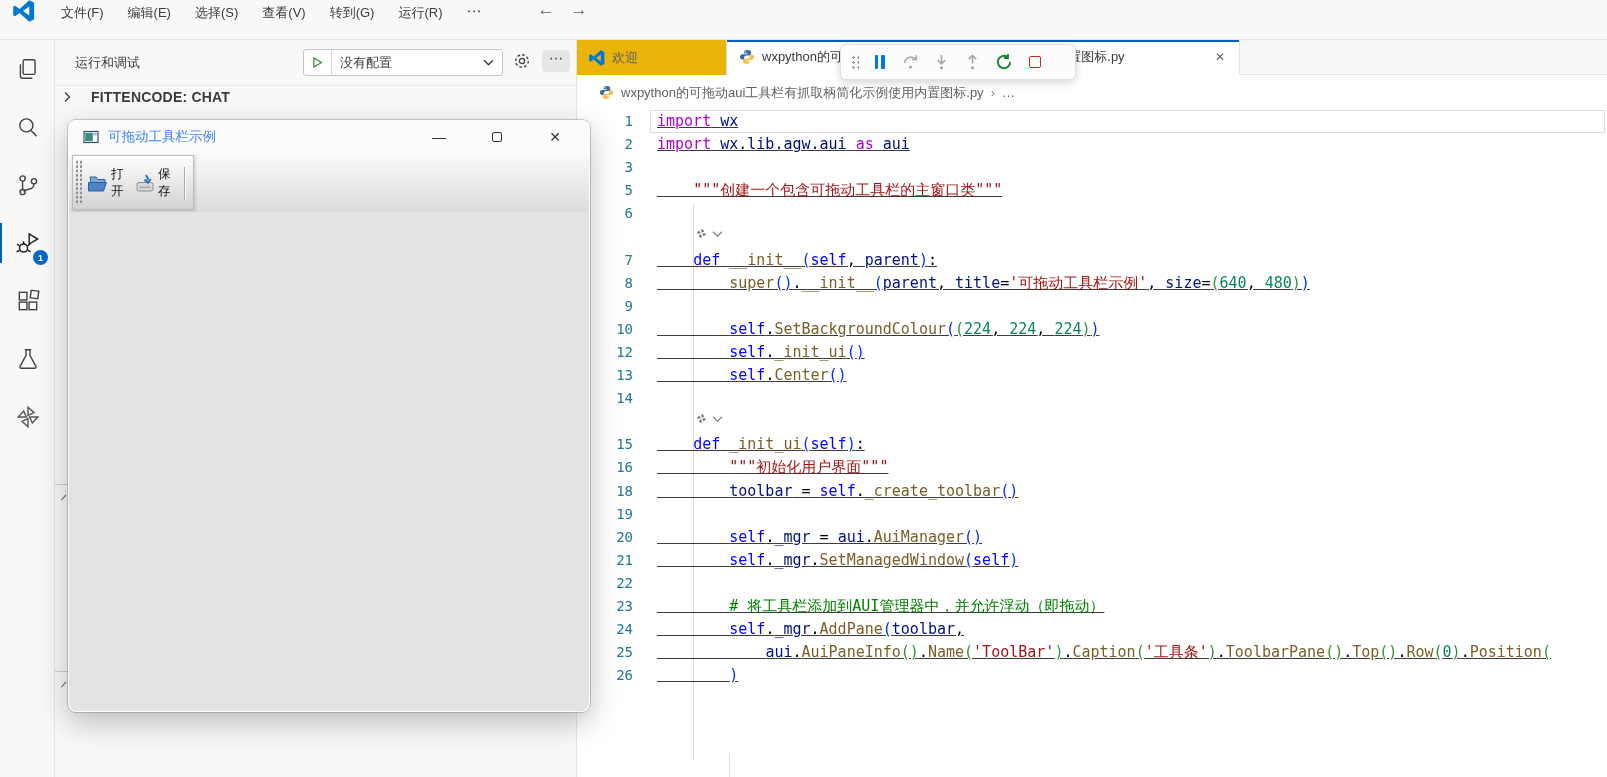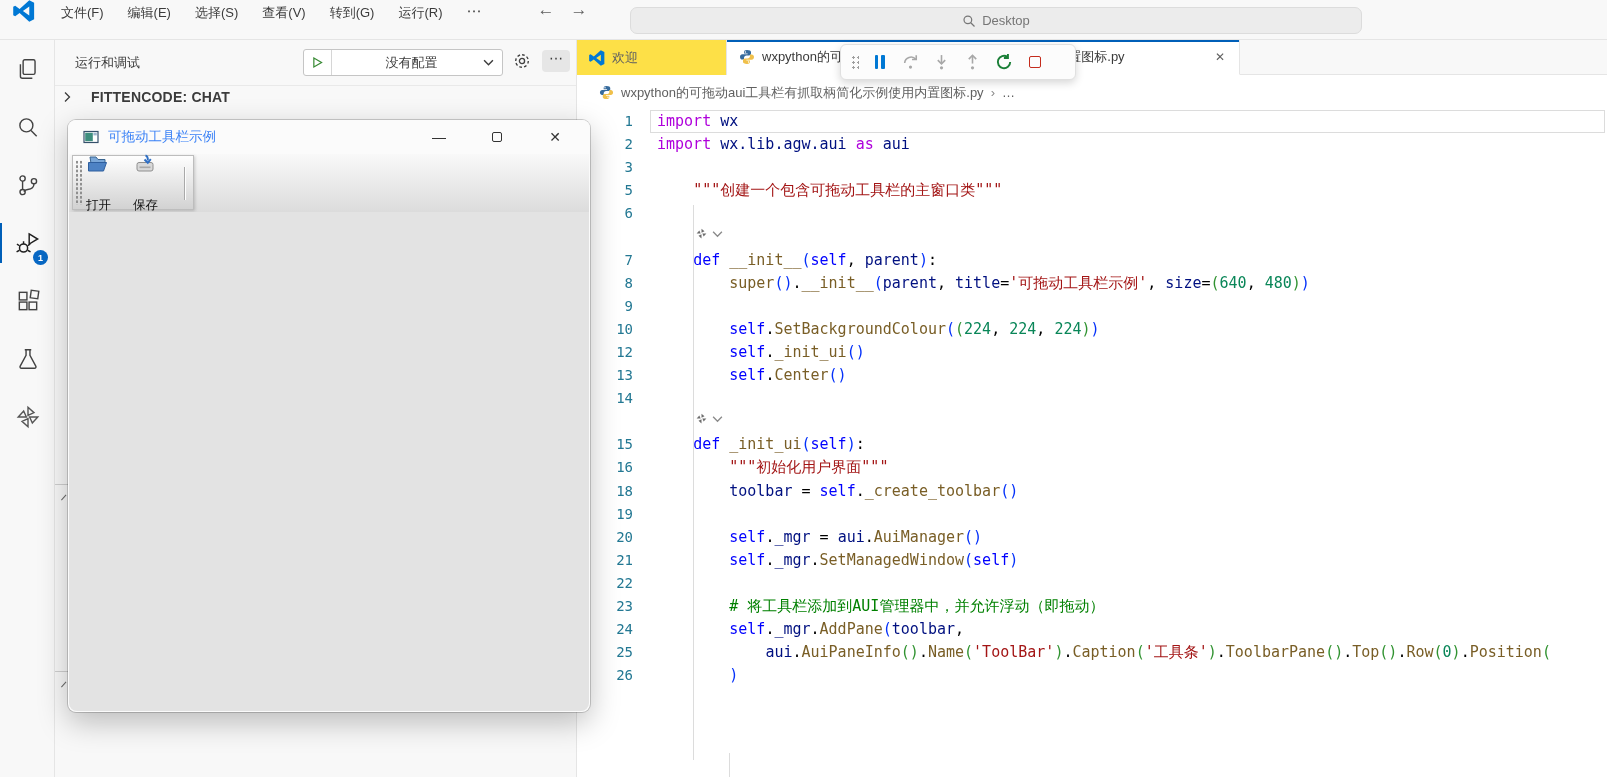--- a/index.html
+++ b/index.html
@@ -20,44 +20,44 @@
   .ab-item { position:relative; width:55px; height:58px; display:flex; align-items:center; justify-content:center; }
   .ab-item svg { stroke:#424242; fill:none; stroke-width:1.3; }
   .ab-item.active svg { stroke:#1f1f1f; }
   .ab-active-bar { position:absolute; left:0; top:9px; bottom:9px; width:2px; background:#005fb8; }
   .ab-badge { position:absolute; right:7px; bottom:7px; width:15px; height:15px; border-radius:50%; background:#0868c4; color:#fff; font-size:9px; display:flex; align-items:center; justify-content:center; font-weight:bold; }
 
   
   .sidebar { position:absolute; left:55px; top:40px; width:522px; bottom:0; background:#f8f8f8; border-right:1px solid #e5e5e5; }
   .sb-header { height:45px; display:flex; align-items:center; padding-left:20px; position:relative;font-family:Liberation Serif, serif; }
   .sb-title { font-size:13px; color:#3b3b3b; }
-  .run-config { position:absolute; left:248px; top:9px; width:200px; height:27px; background:#fff; border:1px solid #c5c5c5; border-radius:3px; display:flex; align-items:center;text-align:center; }
+  .run-config { position:absolute; left:248px; top:9px; width:200px; height:27px; background:#fff; border:1px solid #c5c5c5; border-radius:3px; display:flex; align-items:center; }
   .rc-play { width:28px; height:100%; display:flex; align-items:center; justify-content:center; border-right:1px solid #d6d6d6; }
   .rc-label { flex:1; font-size:13px; color:#3b3b3b; padding-left:8px; }
   .rc-chev { padding-right:8px; color:#3b3b3b; display:flex; }
   .sb-gear { position:absolute; left:458px; top:12px; }
   .sb-more { position:absolute; left:487px; top:10px; background:#e6e6e6; border-radius:4px; font-size:14px; color:#3b3b3b; padding:0px 7px 4px 7px; line-height:18px; }
   .sb-section { height:23px; display:flex; align-items:center; border-top:1px solid #e9e9e9; padding-left:4px; gap:2px; }
   .sb-section-label { font-size:14px; font-weight:bold; color:#3b3b3b; letter-spacing:.2px;margin-left:14px; }
   .sb-divider { position:absolute; left:0; width:14px; border-top:1px solid #cfcfcf; }
   .sb-tick { position:absolute; left:3px; width:7px; height:7px; border-bottom:1.4px solid #6a6a6a; transform:rotate(-48deg); }
 
   
   .editor-group { position:absolute; left:577px; top:40px; right:0; bottom:0; background:#fff; }
   .tabbar { position:absolute; left:0; top:0; right:0; height:35px; background:#f8f8f8; border-bottom:1px solid #e5e5e5; display:flex; }
   .tab { height:35px; display:flex; align-items:center; padding:0 12px; gap:7px; font-size:13px; border-right:1px solid #e5e5e5; position:relative; white-space:nowrap; overflow:hidden; }
-  .tab.inactive { background:#fde047; color:#616161; width:150px; }
+  .tab.inactive { background:#eab308; color:#616161; width:150px; }
   .tab.active { background:#ffffff; color:#3b3b3b; width:513px; border-bottom:1px solid #fff; }
   .tab.active::before { content:''; position:absolute; left:0; top:0; right:0; height:2px; background:#005fb8; }
   .tab-close { margin-left:auto; font-size:12px; color:#616161; padding:0 2px; }
   .breadcrumbs { position:absolute; left:0; top:35px; right:0; height:35px; background:#fff; display:flex; align-items:center; padding-left:22px; gap:7px; font-size:13px; color:#616161; }
   .bc-sep { color:#8a8a8a; font-size:13px; }
 
   
-  .code-area { position:absolute; left:0; top:70px; right:0; bottom:0; background:#fff; overflow:hidden; font-family:"DejaVu Sans Mono", monospace; font-size:15px; }
+  .code-area { position:absolute; left:0; top:70px; right:0; bottom:0; background:#fff; overflow:hidden; font-family:"DejaVu Sans Mono", monospace; font-size:15px;text-decoration:underline; }
   .crow { height:23.1px; line-height:23.1px; white-space:pre; position:relative; }
   .crow .g { display:inline-block; width:56px; text-align:right; color:#237893; font-size:14px; vertical-align:top; }
   .crow .ct { margin-left:24px; }
   .crow.cur::after { content:''; position:absolute; left:73px; right:2px; top:0; bottom:0; border:1px solid #dcdcdc; pointer-events:none; }
   .crow.lens { color:#8a8a8a; font-size:12px; }
   .lens-inner { margin-left:118px; display:inline-flex; align-items:center; gap:4px; }
   .guide { position:absolute; width:1px; background:#dcdcdc; }
   .kwm{color:#af00db} .kw{color:#0000ff} .typ{color:#267f99} .fn{color:#795e26}
   .var{color:#001080} .str{color:#a31515} .num{color:#098658} .com{color:#008000}
   .pln{color:#000000} .p1{color:#0431fa} .p2{color:#319331}
@@ -75,21 +75,21 @@
   .wxwin { position:absolute; left:68px; top:120px; width:522px; height:592px; background:#fbfbfb; border-radius:8px; box-shadow:0 0 0 1px rgba(0,0,0,.18), 0 10px 30px rgba(0,0,0,.25); z-index:60; }
   .wxtitle { position:absolute; left:0; top:0; right:0; height:34px; display:flex; align-items:center; padding-left:15px; border-radius:8px 8px 0 0; background:#fbfbfb; }
   .wxtitle-text { font-size:13.5px; color:#3b82f6; margin-left:9px; }
   .wx-controls { position:absolute; right:6px; top:0; height:34px; display:flex; }
   .wx-ctl { width:58px; height:34px; display:flex; align-items:center; justify-content:center; color:#333; font-size:14px; }
   .wx-max-box { width:10px; height:10px; border:1.2px solid #333; border-radius:2px; }
   .wxdock { position:absolute; left:1px; top:34px; right:1px; height:58px; background:linear-gradient(#f9f9f9,#dcdcdc); }
   .wxtoolbar { position:absolute; left:3px; top:1px; width:122px; height:55px; background:linear-gradient(#fefefe,#d2d2d2); border:1px solid #bdbdbd; box-shadow:1px 1px 3px rgba(0,0,0,.18); display:flex; align-items:center; }
   .wx-grip { position:absolute; left:2px; top:4px; bottom:4px; width:7px; background-image:radial-gradient(#8f8f8f 1px, transparent 1.2px); background-size:4px 4.4px; }
   .wx-tools { display:flex; margin-left:13px; }
-  .wx-tool { width:47px; display:flex; flex-direction:column; align-items:flex-start; gap:17px; }
+  .wx-tool { width:47px; display:flex; flex-direction:row; align-items:flex-end; gap:1px; }
   .wx-tool-label { font-size:12.5px; color:#111; }
   .wx-sep { position:absolute; right:7px; top:11px; height:33px; border-left:1px solid #a9a9a9; border-right:1px solid #fdfdfd; }
   .wxclient { position:absolute; left:1px; top:92px; right:1px; bottom:1px; background:#e3e3e3; border-radius:0 0 8px 8px; }
 </style>
 </head>
 <body>
 
 <div class="titlebar">
   <svg class="vscode-logo" viewBox="0 0 100 100">
       <path fill="#0078d4" d="M96 12 74 1 30 41 10 26 1 31v38l9 5 20-15 44 40 22-11zM74 30v40L45 50z"></path>
@@ -99,27 +99,20 @@
       <span class="menu-item">编辑(E)</span>
       <span class="menu-item">选择(S)</span>
       <span class="menu-item">查看(V)</span>
       <span class="menu-item">转到(G)</span>
       <span class="menu-item">运行(R)</span>
     </div>
   <div class="menu-more">⋯</div>
   <div class="nav-arrows">
     <span>←</span>
     <span>→</span>
-  </div>
-  <div class="cmd-center">
-    <svg width="14" height="14" viewBox="0 0 16 16" fill="none" stroke="#767676" stroke-width="1.4">
-        <circle cx="6.7" cy="6.7" r="4.4"></circle>
-        <path d="M10 10l4.3 4.3"></path>
-      </svg>
-    <span>Desktop</span>
   </div>
 </div>
 
 <div class="activitybar">
   <div class="ab-item">
     <svg width="26" height="26" viewBox="0 0 24 24">
         <rect x="7.5" y="3.5" width="11" height="13.5" rx="1.5"></rect>
         <path d="M16 20.5H6.8A1.8 1.8 0 0 1 5 18.7V7.5"></path>
       </svg>
   </div>

